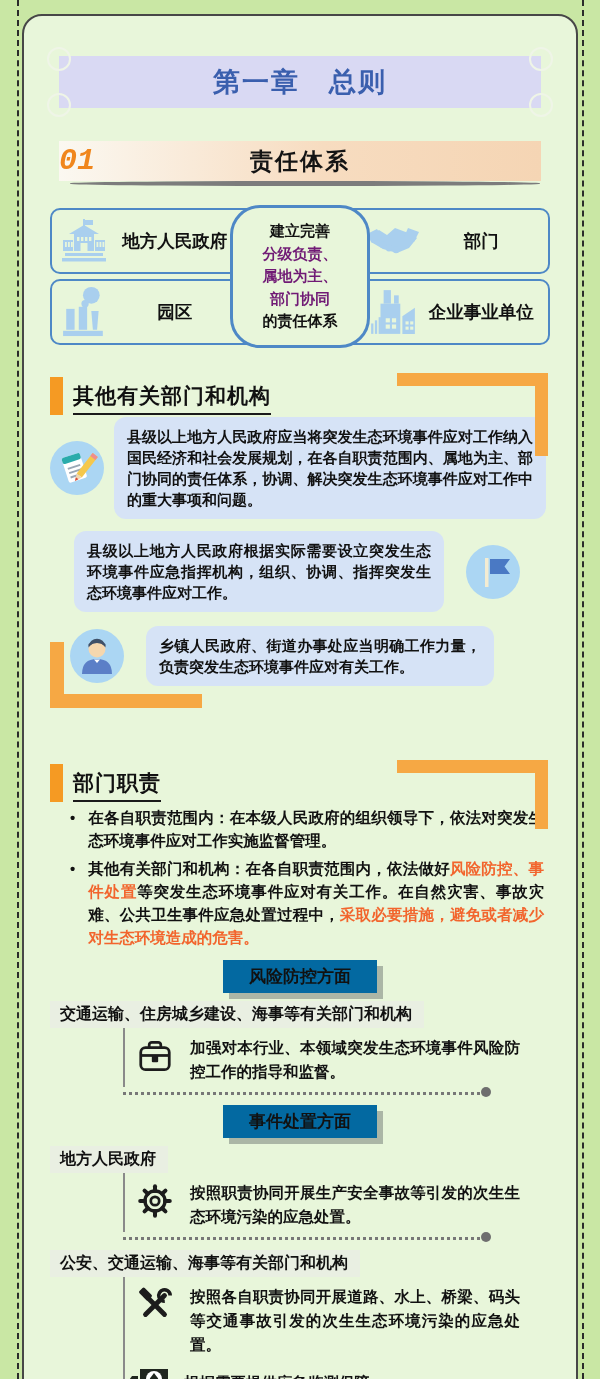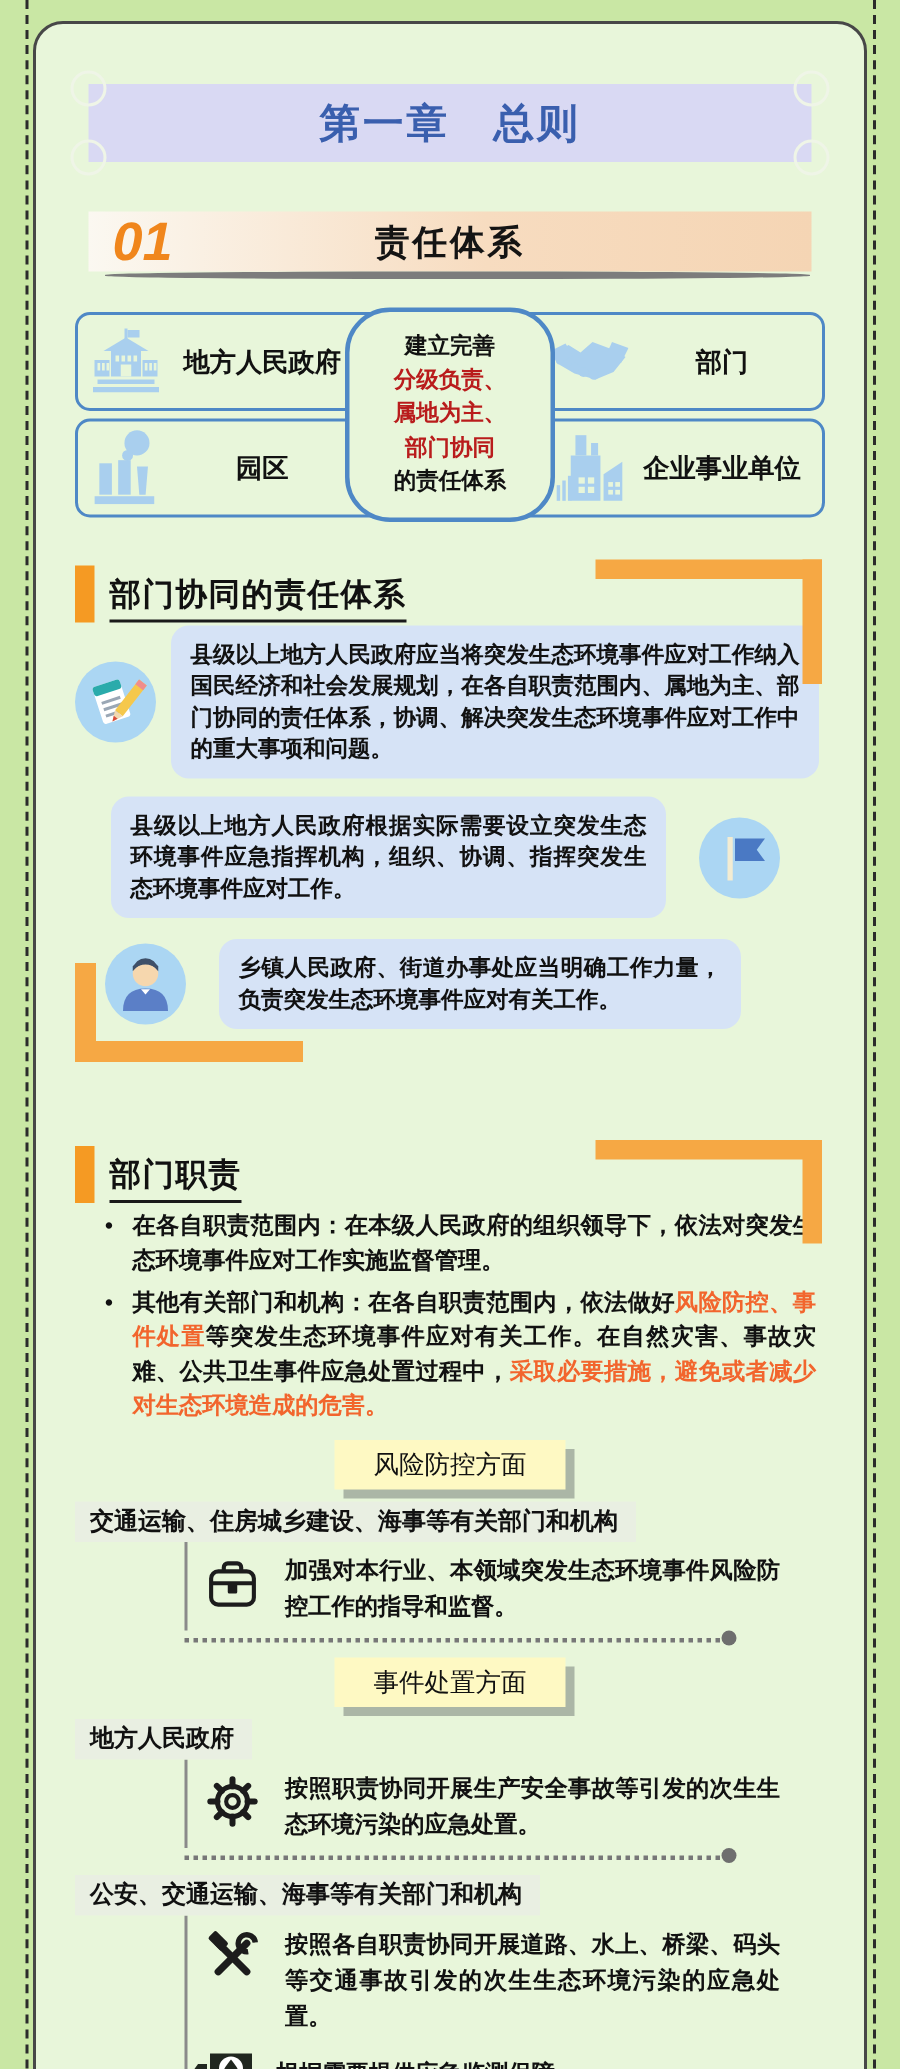--- a/index.html
+++ b/index.html
@@ -19,43 +19,43 @@
           font-size:27px;font-weight:bold;color:#3a5fae;letter-spacing:2px;}
   .ring{position:absolute;width:20px;height:20px;border-radius:50%;
         border:2.5px solid #eff5e7;}
   .r-tl{left:-12px;top:-9px;} .r-tr{right:-12px;top:-9px;}
   .r-bl{left:-12px;bottom:-9px;} .r-br{right:-12px;bottom:-9px;}
 
   
   .sec01{position:relative;margin:33px auto 0;width:482px;height:40px;
          background:linear-gradient(90deg,#fbf8f1 0%,#f7dcc0 55%,#f5d5b4 100%);
          display:flex;align-items:center;}
-  .num{font-family:Liberation Sans, sans-serif;font-style:italic;font-weight:bold;
-       color:#f0861c;font-size:36px;margin-left:16px;z-index:1;}
+  .num{font-family:Liberation Mono, monospace;font-style:italic;font-weight:bold;
+       color:#f0861c;font-size:30px;z-index:1;}
   .s01t{position:absolute;left:0;right:0;text-align:center;font-size:23px;
         font-weight:bold;color:#141414;letter-spacing:2px;}
   .sbar{margin:0 auto;width:470px;height:5px;background:#7c7c7c;border-radius:45%;
         transform:translateX(5px);filter:blur(.5px);}
 
   
   .gridwrap{position:relative;margin-top:22px;}
   .grid{display:grid;grid-template-columns:1fr 1fr;grid-auto-rows:66px;gap:5px;}
   .cell{box-sizing:border-box;border:2px solid #4e88c6;border-radius:10px;
         display:flex;align-items:center;font-weight:bold;font-size:17.5px;}
   .cell.cl{padding-left:6px;}
   .cell.cl .clabel{flex:1;text-align:center;padding-right:56px;}
   .cell.cr{padding-left:62px;}
   .cell.cr .clabel{flex:1;text-align:center;padding-right:4px;}
   .gicon{flex:none;width:52px;height:52px;display:flex;align-items:center;justify-content:center;}
   .pill{position:absolute;left:50%;top:-3px;bottom:-3px;transform:translateX(-50%);
         width:140px;box-sizing:border-box;background:#e8f6da;border:3px solid #4e88c6;
         border-radius:30px;z-index:2;display:flex;flex-direction:column;
         align-items:center;justify-content:center;font-size:15px;font-weight:bold;
         line-height:1.5;}
-  .hl{color:#b91c1c;}
+  .hl{color:#701a75;}
 
   
   section{position:relative;}
   .gov{margin-top:28px;}
   .deptsec{margin-top:52px;}
   .sechead{position:relative;display:flex;align-items:flex-end;gap:10px;height:42px;}
   .bar{width:13px;height:38px;background:#f59a23;}
   .sectitle{margin:0;font-size:21px;font-weight:bold;letter-spacing:1px;
             border-bottom:2.5px solid #1a1a1a;padding-bottom:3px;}
   .brk-tr{position:absolute;right:2px;top:0;width:138px;height:70px;
@@ -76,22 +76,22 @@
           border-bottom:14px solid #f6a844;margin-top:-44px;}
 
   
   .bullets{list-style:none;margin:2px 6px 0 20px;padding:0;}
   .bullet{display:flex;gap:13px;font-size:15.5px;font-weight:600;line-height:1.5;
           margin-top:4px;}
   .bdot{flex:none;font-size:15px;margin-top:1px;}
   .bullet p{margin:0;text-align:justify;}
   .orange{color:#f2652d;}
 
-  .badge{width:max-content;margin:10px auto 8px;background:#fef9c3;
-         padding:5px 26px;font-size:17px;font-weight:normal;
+  .badge{width:max-content;margin:10px auto 8px;background:#0369a1;
+         padding:5px 26px;font-size:17px;font-weight:bold;
          box-shadow:6px 6px 0 rgba(138,148,138,.65);}
 
   
   .deptblk{position:relative;margin-top:6px;}
   .deptblk.lined::before{content:"";position:absolute;left:73px;top:27px;bottom:8px;
          border-left:2px solid #8a8a8a;}
   .dlabel{display:inline-block;background:#e9efe2;padding:3px 12px 3px 10px;
           font-size:16px;font-weight:bold;position:relative;z-index:1;}
   .item{display:flex;align-items:flex-start;gap:16px;margin:8px 30px 2px 86px;
         font-size:15.5px;font-weight:600;line-height:1.55;}
@@ -209,21 +209,21 @@
       <span class="hl">分级负责、</span>
       <span class="hl">属地为主、</span>
       <span class="hl">部门协同</span>
       <span>的责任体系</span>
     </div>
   </div>
 
   <section class="gov">
     <div class="sechead">
       <span class="bar"></span>
-      <h2 class="sectitle">部门协同的责任体系</h2>
+      <h2 class="sectitle">其他有关部门和机构</h2>
       <span class="brk-tr"></span>
     </div>
 
     <div class="grow g1">
       <span class="circ">
         <svg width="54" height="54" viewBox="0 0 54 54">
           <g transform="rotate(-18 27 27)">
             <rect x="15" y="13" width="19" height="26" rx="2" fill="#ffffff"></rect>
             <rect x="15" y="13" width="19" height="6.5" rx="2" fill="#2aabab"></rect>
             <rect x="18" y="24" width="13" height="2" fill="#9aa7b5"></rect>

